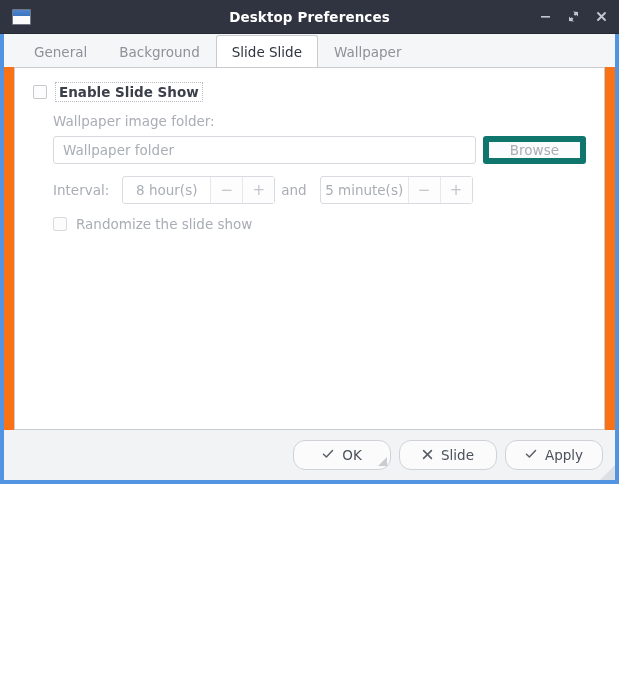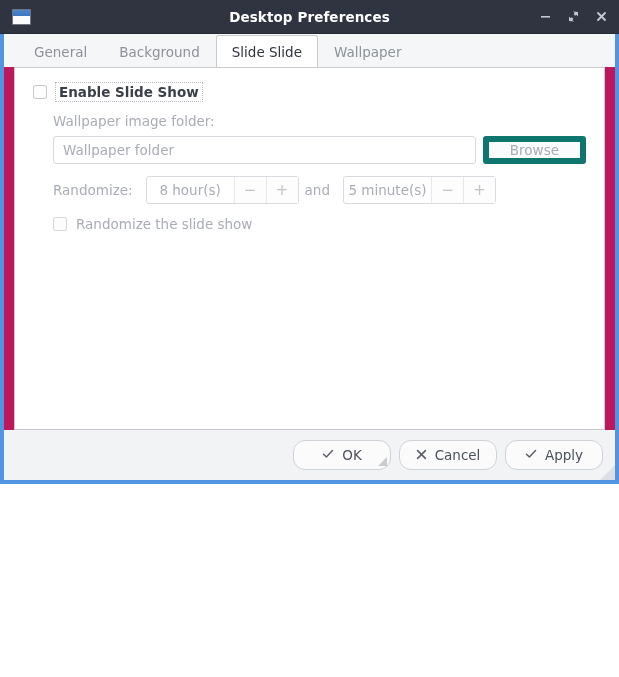--- a/index.html
+++ b/index.html
@@ -117,21 +117,21 @@
     z-index: 3;
   }
 
   
   .panel-wrap {
     flex: 1;
     padding: 0 10px 0 10px;
     box-sizing: border-box;
     display: flex;
     flex-direction: column;
-    background: #be185d;
+    background: #f97316;
   }
   .panel {
     flex: 1;
     background: #ffffff;
     border: 1px solid #c9cbcf;
     box-sizing: border-box;
     padding: 14px 18px 0 18px;
     position: relative;
   }
 
@@ -339,21 +339,21 @@
       <div class="row row-label">
         <div class="label-dim">Wallpaper image folder:</div>
       </div>
 
       <div class="row row-field">
         <div class="entry">Wallpaper folder</div>
         <div class="btn-browse">Browse</div>
       </div>
 
       <div class="row row-interval">
-        <div class="label-mid">Randomize:</div>
+        <div class="label-mid">Interval:</div>
 
         <div class="spin">
           <div class="spin-val">8 hour(s)</div>
           <div class="spin-btn">−</div>
           <div class="spin-btn">+</div>
         </div>
 
         <div class="and-label">and</div>
 
         <div class="spin">
@@ -384,21 +384,21 @@
         <path d="M9 0 L9 9 L0 9 Z" fill="#c9ccd1"></path>
       </svg>
     </div>
 
     <div class="abtn btn-cancel">
       <span class="glyph">
         <svg width="11" height="11" viewBox="0 0 11 11">
             <path d="M1.6 1.6 L9.4 9.4 M9.4 1.6 L1.6 9.4" stroke="currentColor" stroke-width="1.6" stroke-linecap="round"></path>
           </svg>
       </span>
-      <span>Cancel</span>
+      <span>Slide</span>
     </div>
 
     <div class="abtn btn-apply">
       <span class="glyph">
         <svg width="12" height="12" viewBox="0 0 12 12">
             <path d="M1.5 6.2 L4.4 9 L10.5 2.6" stroke="currentColor" stroke-width="1.5" fill="none" stroke-linecap="round" stroke-linejoin="round"></path>
           </svg>
       </span>
       <span>Apply</span>
     </div>

